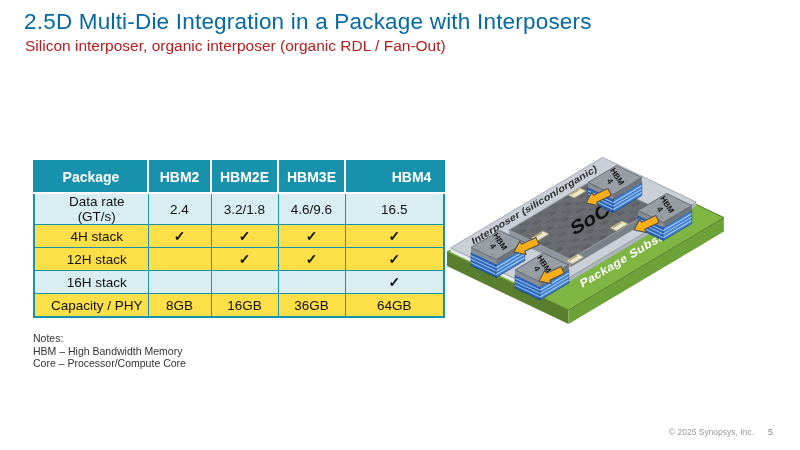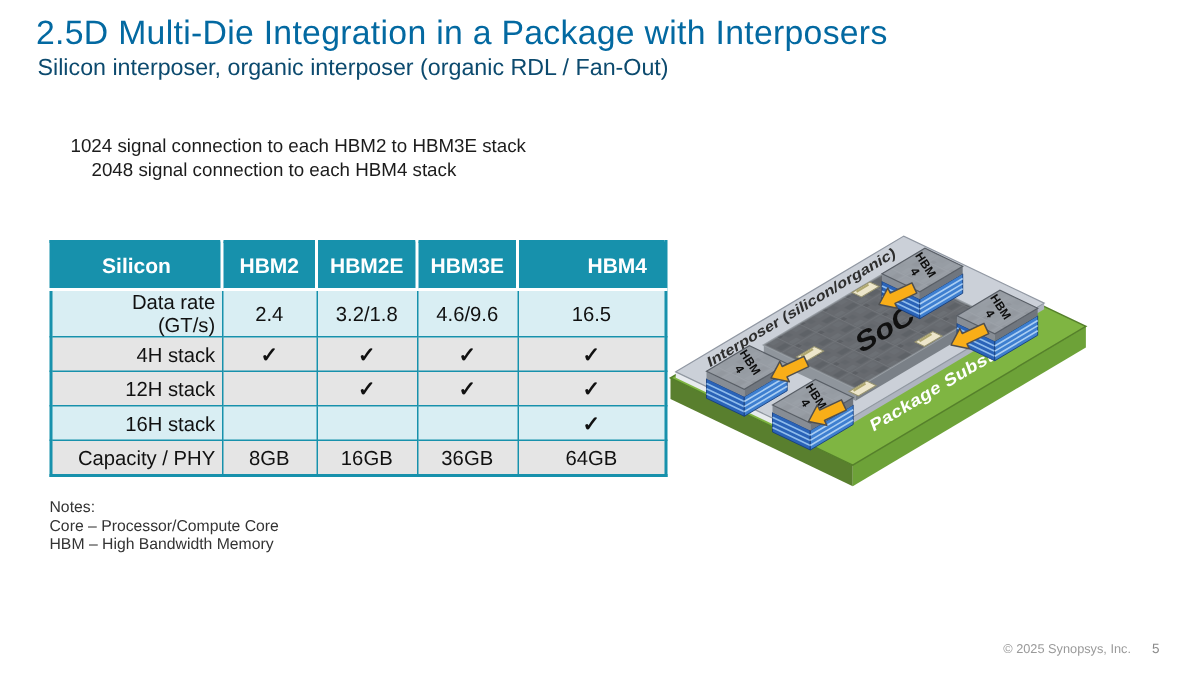--- a/index.html
+++ b/index.html
@@ -1,54 +1,50 @@
 <!DOCTYPE html>
 <html><head>
 <meta charset="utf-8">
 <style>
   html,body{margin:0;padding:0;background:#e9e9e9;}
   .slide{position:relative;width:800px;height:450px;background:#ffffff;overflow:hidden;
          font-family:"Liberation Sans", sans-serif;color:#222;}
   .title{position:absolute;left:24px;top:9px;font-size:22.5px;font-weight:400;color:#0369a1;letter-spacing:.2px;}
-  .subtitle{position:absolute;left:25px;top:37px;font-size:15.5px;font-weight:400;color:#0c4a6e;}
+  .subtitle{position:absolute;left:25px;top:37px;font-size:15.5px;font-weight:400;color:#b91c1c;}
   .callout{position:absolute;left:47px;top:89px;font-size:12.5px;color:#1c1c1c;line-height:16px;}
   .callout .l2{padding-left:14px;}
   table.spec{position:absolute;left:33px;top:160px;border-collapse:collapse;border:2px solid #1791AC;
              font-size:13.5px;color:#111;}
   table.spec th{background:#1791AC;color:#fff;font-size:14px;font-weight:bold;height:30px;
                 border-right:2px solid #ffffff;border-bottom:2px solid #ffffff;padding:0 4px;}
   table.spec th:last-child{border-right:2px solid #1791AC;padding-left:38px;}
-  table.spec td{border:1.5px solid #1791AC;height:22px;padding:0 4px;text-align:center;background:#e5e5e5;}
+  table.spec td{border:1.5px solid #1791AC;height:22px;padding:0 4px;text-align:center;background:#fde047;}
   table.spec tr.alt td{background:#D9EEF3;}
-  table.spec td.lbl{text-align:right;padding-left:15px;margin-left:28px;}
+  table.spec td.lbl{text-align:center;padding-left:15px;margin-left:28px;}
   table.spec .c0{width:104px;} .c1{width:53px;} .c2{width:57px;} .c3{width:57px;margin-left:23px;} .c4{width:55px;}
   table.spec td.chk{font-size:14px;font-weight:bold;}
   .notes{position:absolute;left:33px;top:332px;font-size:10.5px;color:#333;line-height:12.5px;}
   .copyright{position:absolute;top:427px;right:46px;font-size:8.5px;color:#9a9a9a;}
   .pagenum{position:absolute;top:427px;right:27px;font-size:9px;color:#8a8a8a;}
   .diagram{position:absolute;left:435px;top:145px;}
   svg text{font-family:"Liberation Sans", sans-serif;}
 </style>
 </head>
 <body>
 
 <div class="slide">
 
   <div class="title">2.5D Multi-Die Integration in a Package with Interposers</div>
   <div class="subtitle">Silicon interposer, organic interposer (organic RDL / Fan-Out)</div>
 
-  <div class="callout">
-    <div class="l1">1024 signal connection to each HBM2 to HBM3E stack</div>
-    <div class="l2">2048 signal connection to each HBM4 stack</div>
-  </div>
 
   <table class="spec">
     <tbody>
       <tr>
-        <th class="c0">Silicon</th>
+        <th class="c0">Package</th>
         <th class="c1">HBM2</th>
         <th class="c2">HBM2E</th>
         <th class="c3">HBM3E</th>
         <th class="c4">HBM4</th>
       </tr>
       <tr class="alt">
         <td class="lbl">Data rate (GT/s)</td>
         <td>2.4</td>
         <td>3.2/1.8</td>
         <td>4.6/9.6</td>
@@ -80,22 +76,22 @@
         <td>8GB</td>
         <td>16GB</td>
         <td>36GB</td>
         <td>64GB</td>
       </tr>
     </tbody>
   </table>
 
   <div class="notes">
     <div>Notes:</div>
+    <div>HBM – High Bandwidth Memory</div>
     <div>Core – Processor/Compute Core</div>
-    <div>HBM – High Bandwidth Memory</div>
   </div>
 
   <svg class="diagram" width="320" height="200" viewBox="0 0 320 200">
     <defs>
       <pattern id="chiptex" width="18" height="14" patternUnits="userSpaceOnUse" patternTransform="matrix(0.84,-0.5,0.9,0.43,0,0)">
         <rect width="18" height="14" fill="#6A6E73"></rect>
         <rect x="1" y="1" width="7" height="4" fill="#5A5E63"></rect>
         <rect x="10" y="2" width="6" height="3" fill="#74787D"></rect>
         <rect x="2" y="8" width="5" height="4" fill="#70747A"></rect>
         <rect x="9" y="7" width="3" height="3" fill="#565A5F"></rect>

